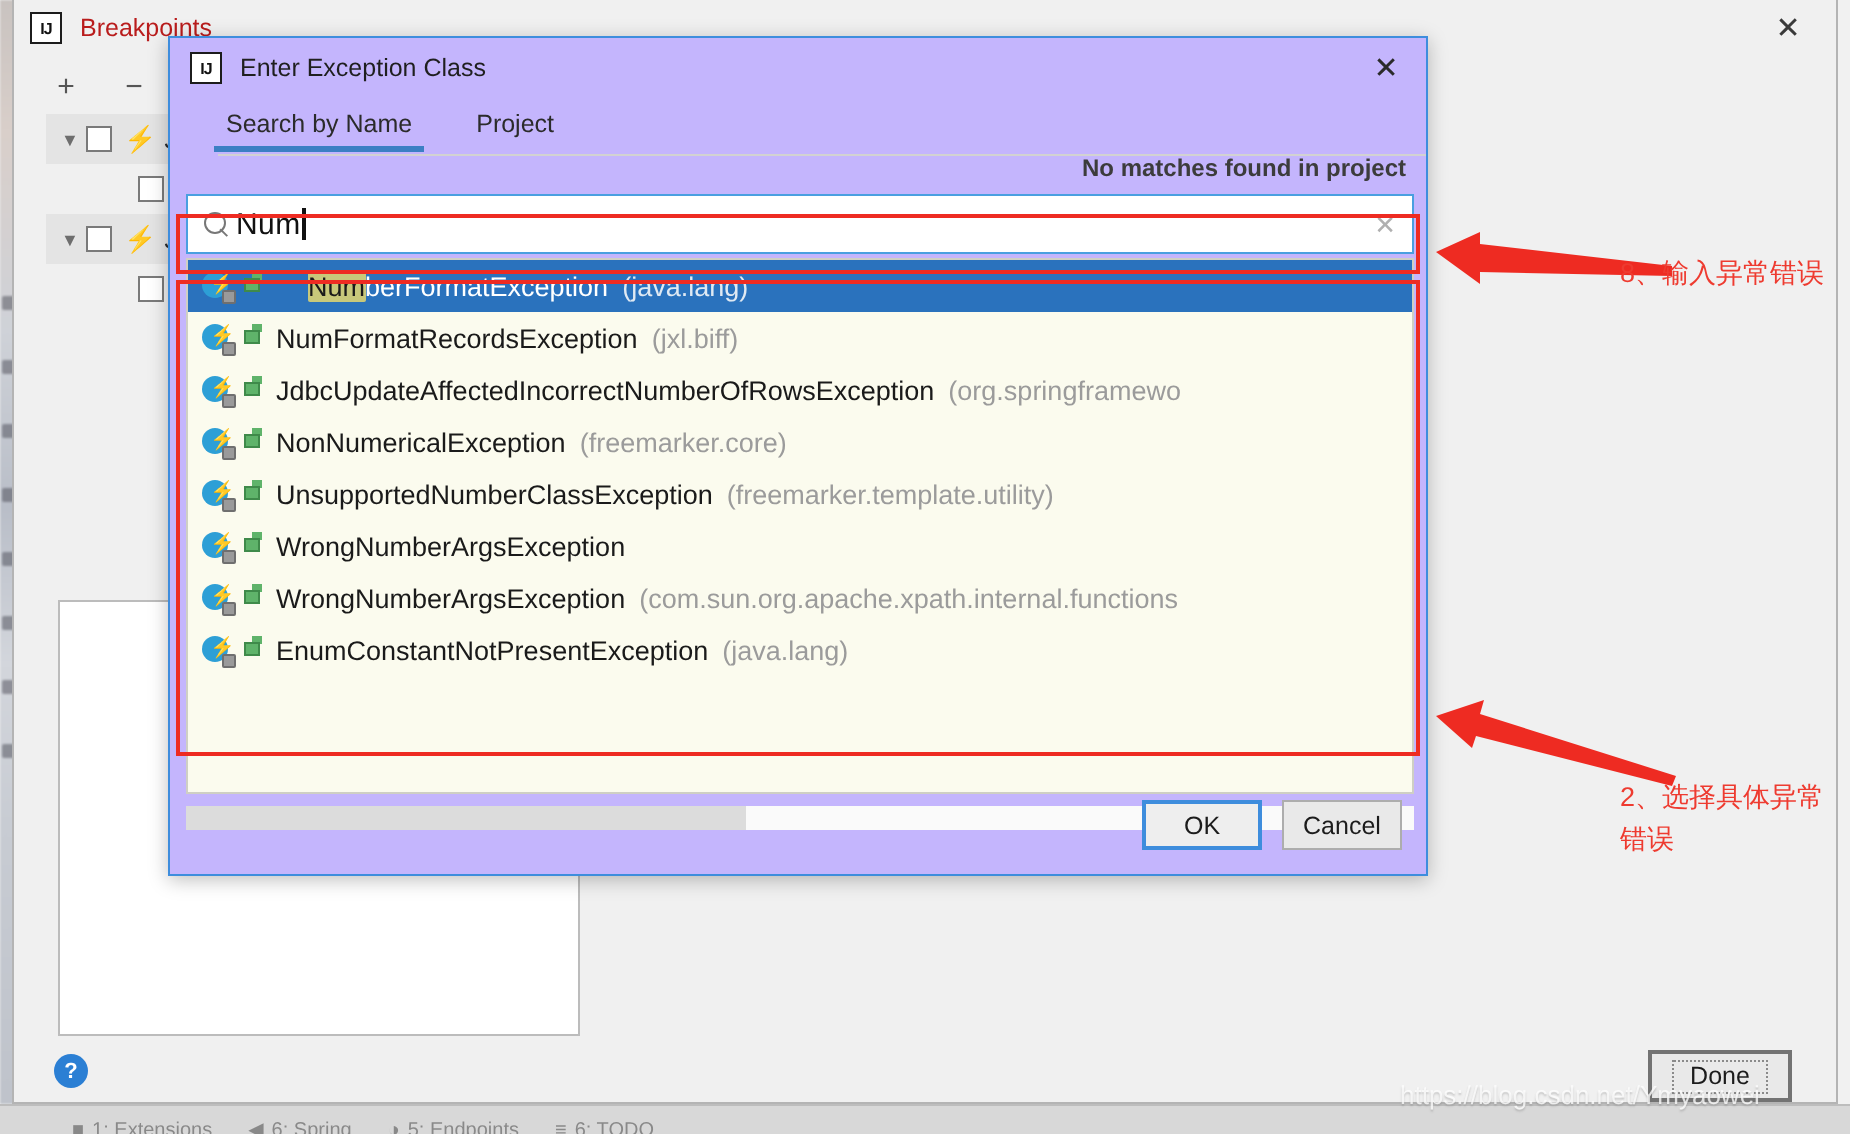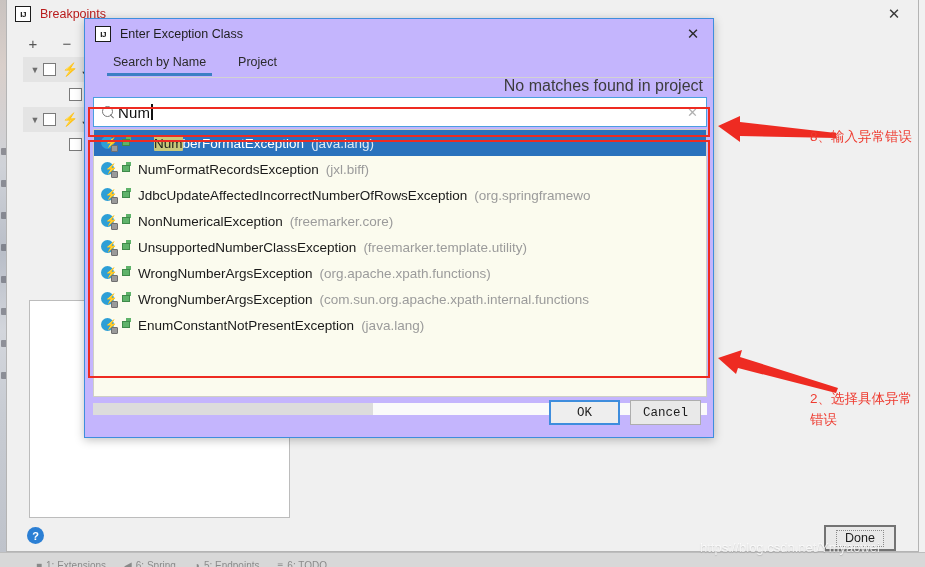--- a/index.html
+++ b/index.html
@@ -176,21 +176,21 @@
     content: ""; position: absolute; left: -2px; right: -2px; bottom: 0;
     height: 3px; background: #3c7fc4;
   }
   .tabs-rule {
     position: absolute; left: 0; right: 0; bottom: 1px;
     height: 1px; background: #d2d2d2;
   }
 
   .no-matches {
     position: absolute; right: 10px; top: 58px;
-    font-size: 16px; color: #3c3c3c;
+    font-size: 12px; color: #3c3c3c; font-weight: bold;
   }
 
   .search-wrap {
     position: absolute; left: 8px; top: 78px;
     width: 614px; height: 30px;
     border: 1px solid #4a9fe0;
     background: #fff;
     display: flex; align-items: center; padding: 0 8px;
   }
   .mag {
@@ -279,24 +279,24 @@
     position: absolute; left: 0; top: 0;
     width: 280px; height: 12px; background: #dcdcdc;
     cursor: pointer;
   }
 
   .dlg-buttons {
     position: absolute; right: 12px; bottom: 12px;
     display: flex; gap: 10px;
   }
   .btn {
-    width: 71px; height: 25px;
+    width: 60px; height: 25px;
     font-size: 12.5px; color: #1c1c1c;
     display: flex; align-items: center; justify-content: center;
-    background: #e9e9e9; border: 1px solid #adadad; cursor: pointer; font-family: Liberation Mono, monospace;
+    background: #e9e9e9; border: 1px solid #adadad; cursor: pointer;
   }
   .btn.primary { border: 2px solid #3e8ddd; background: #eeeeee; }
 
   
   .anno-box {
     position: absolute; border: 2px solid #ee2b22;
     pointer-events: none;
   }
   .anno-text {
     position: absolute; color: #ee3b30;
@@ -490,21 +490,20 @@
         <span class="icon-excl">
           <span class="disc"></span>
             <span class="flash">⚡</span>
             <span class="lockpad"></span>
         </span>
         <span class="icon-final">
           <span class="tick"></span>
             <span class="bar"></span>
         </span>
         <span class="cls-name">WrongNumberArgsException</span>
-        <span class="pkg-name">(org.apache.xpath.functions)</span>
       </div>
 
       <div class="res-row">
         <span class="icon-excl">
           <span class="disc"></span>
             <span class="flash">⚡</span>
             <span class="lockpad"></span>
         </span>
         <span class="icon-final">
           <span class="tick"></span>

